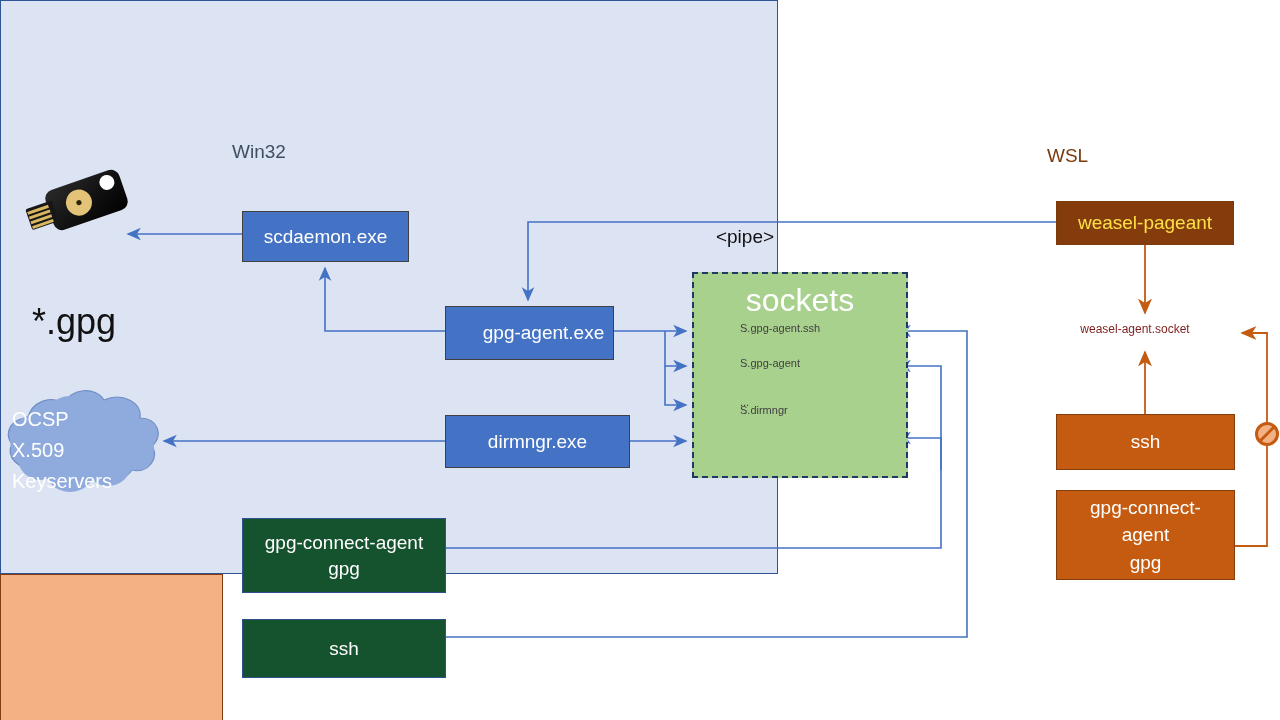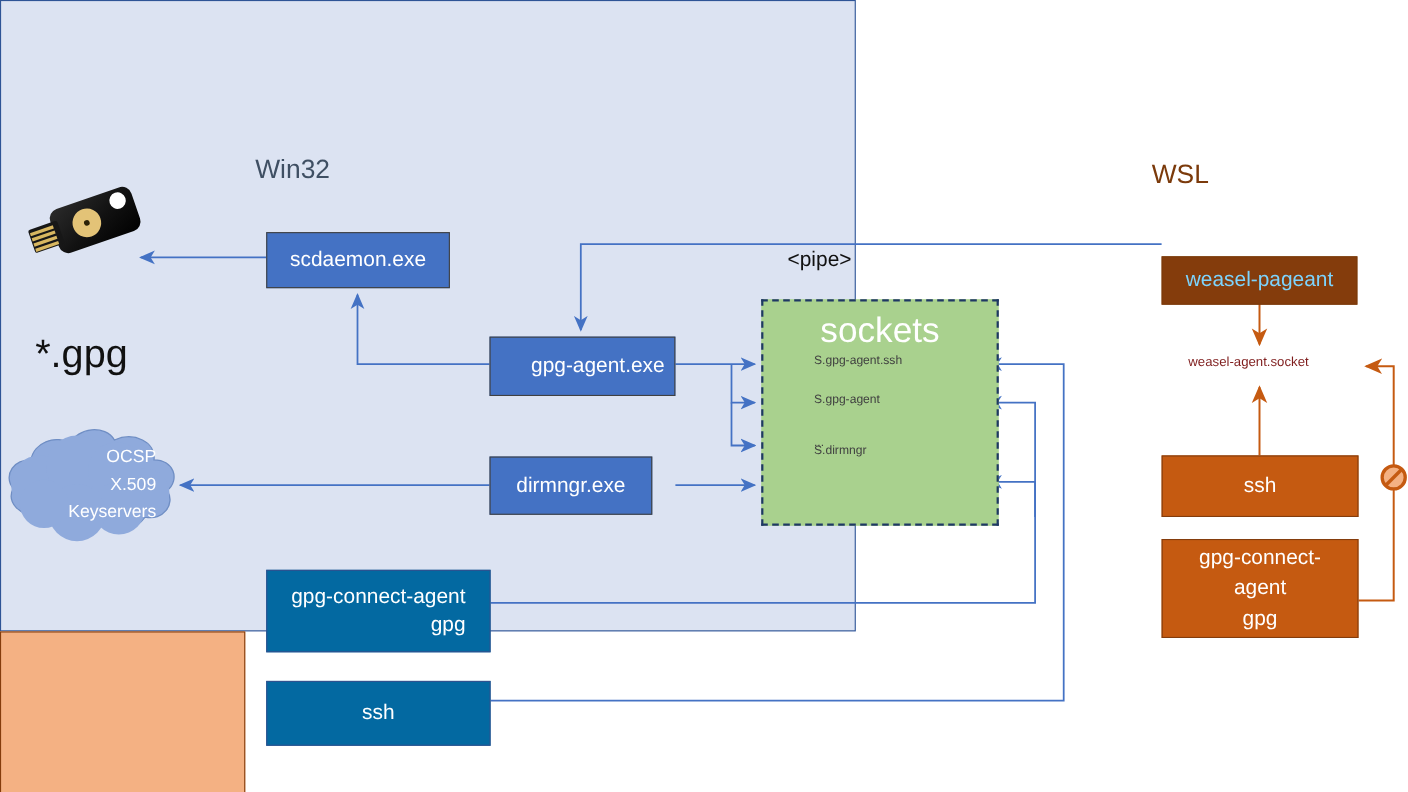--- a/index.html
+++ b/index.html
@@ -6,63 +6,63 @@
   body{
     width:1280px;height:720px;background:#ffffff;
     font-family:"Liberation Sans","DejaVu Sans",sans-serif;
     overflow:hidden;position:relative;
   }
   #canvas{position:absolute;left:0;top:0;width:1280px;height:720px;}
   .node{position:absolute;box-sizing:border-box;display:flex;align-items:center;justify-content:center;text-align:center;}
 
   
   .container{border:1px solid;}
-  .container-label{position:absolute;font-size:24px;}
+  .container-label{position:absolute;font-size:19px;}
 
   #win32{left:218px;top:130px;width:776px;height:572px;background:#dce3f2;border-color:#2e5496;}
   #win32-label{left:232px;top:141px;color:#3f4f63;}
 
   #wsl{left:1034px;top:133px;width:221px;height:572px;background:#f4b183;border-color:#843c0c;}
   #wsl-label{left:1047px;top:145px;color:#7b3a0b;}
 
   
   .box-blue{background:#4472c4;border:1px solid #404040;color:#ffffff;font-size:19px;}
   #scdaemon{left:242px;top:211px;width:167px;height:51px;}
   #gpg-agent{left:445px;top:306px;width:169px;height:54px;padding-left:28px;}
-  #dirmngr{left:445px;top:415px;width:148px;height:53px;}
+  #dirmngr{left:445px;top:415px;width:185px;height:53px;}
 
-  .box-cyan{background:#0369a1;border:1px solid #2f528f;color:#ffffff;font-size:19px;line-height:1.35;text-align:right;}
+  .box-cyan{background:#14532d;border:1px solid #2f528f;color:#ffffff;font-size:19px;line-height:1.35;}
   #gpg-connect-agent-win{left:242px;top:518px;width:204px;height:75px;}
   #ssh-win{left:242px;top:619px;width:204px;height:59px;}
 
   
   #sockets{left:692px;top:272px;width:216px;height:206px;background:#a9d18e;border:2px dashed #1f3864;}
   #sockets-title{position:absolute;left:692px;top:282px;width:216px;text-align:center;color:#ffffff;font-size:32px;}
   .socket-item{position:absolute;left:740px;font-size:11px;color:#404040;white-space:nowrap;}
   #socket-0{top:322px;}
   #socket-1{top:357px;}
   #socket-2{top:396px;}
   #socket-3{top:404px;}
 
   
-  .box-darkbrown{background:#843c0c;border:1px solid #7b3a0b;color:#7dd3fc;font-size:19px;margin-top:32px;}
+  .box-darkbrown{background:#843c0c;border:1px solid #7b3a0b;color:#fde047;font-size:19px;}
   #weasel-pageant{left:1056px;top:201px;width:178px;height:44px;}
 
   .box-orange{background:#c55a11;border:1px solid #843c0c;color:#ffffff;font-size:19px;line-height:1.45;}
   #ssh-wsl{left:1056px;top:414px;width:179px;height:56px;}
   #gpg-connect-agent-wsl{left:1056px;top:490px;width:179px;height:90px;}
 
   #weasel-agent-socket{position:absolute;left:1039px;top:322px;width:192px;text-align:center;font-size:12px;color:#7f1d1d;white-space:nowrap;}
 
   
   #pipe-label{position:absolute;left:645px;top:192px;width:200px;text-align:center;font-size:19px;color:#111111;margin-top:34px;}
   #gpg-file-label{position:absolute;left:32px;top:301px;font-size:36px;color:#111111;}
 
   
-  #cloud-text{position:absolute;left:12px;top:404px;width:130px;text-align:right;color:#ffffff;font-size:16px;line-height:1.55;}
+  #cloud-text{position:absolute;left:12px;top:404px;width:130px;text-align:left;color:#ffffff;font-size:20px;line-height:1.55;}
 
   svg{position:absolute;left:0;top:0;width:1280px;height:720px;pointer-events:none;}
 </style>
 </head>
 <body>
 
 <div id="canvas">
 
   <svg viewBox="0 0 1280 720">
     <defs>

